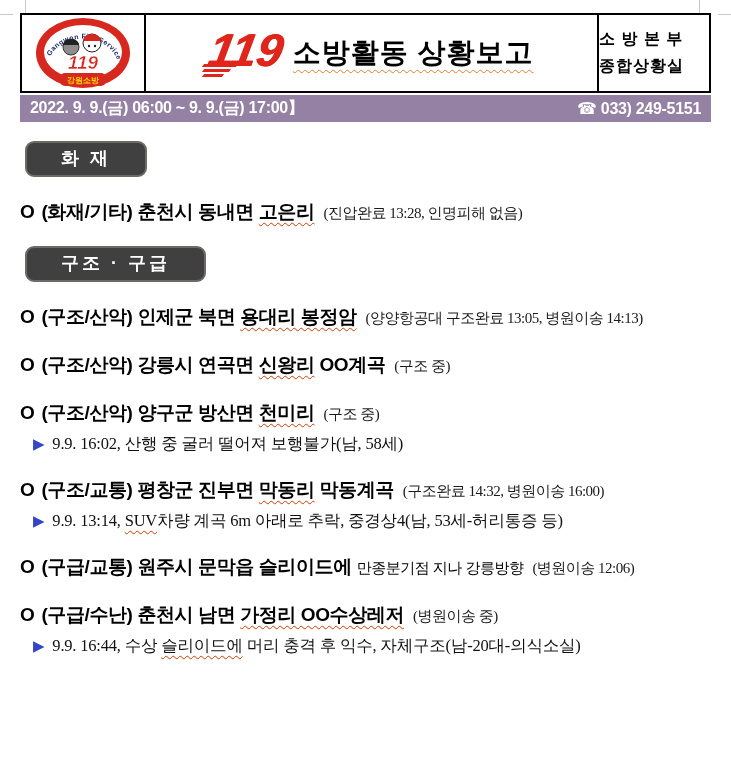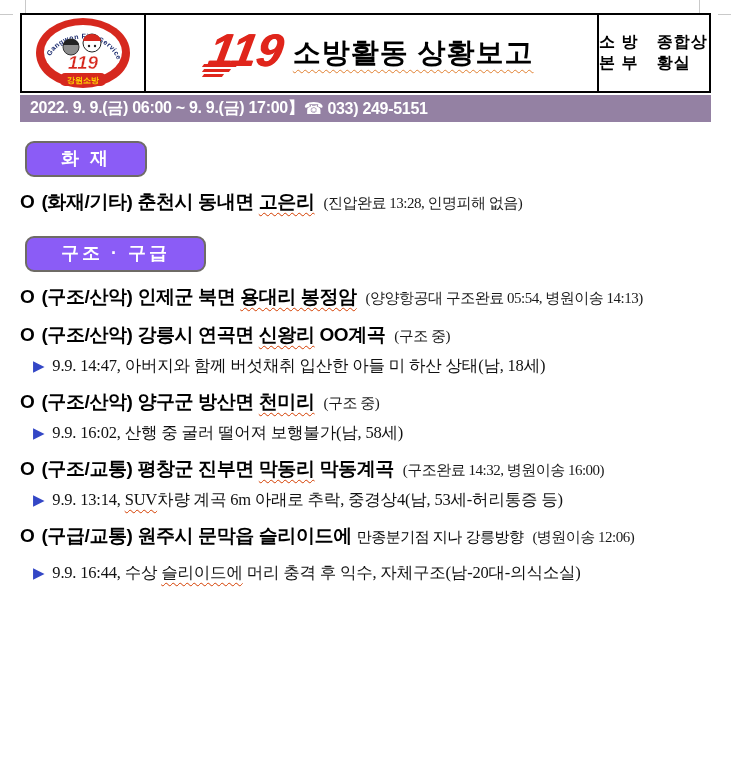--- a/index.html
+++ b/index.html
@@ -13,22 +13,22 @@
   .m-tl-h { left:0; top:14px; width:13px; height:1px; }
   .m-tr-v { left:699px; top:0; width:1px; height:13px; }
   .m-tr-h { right:0; top:14px; width:13px; height:1px; }
 
   
   .hdr { position:absolute; left:20px; top:13px; width:691px; height:80px;
          border:2px solid #000; display:flex; background:#fff; }
   .hdr-logo { width:124px; border-right:2px solid #000; display:flex;
               align-items:center; justify-content:center; }
   .hdr-title { flex:1; display:flex; align-items:center; justify-content:center; gap:10px; }
-  .hdr-office { width:112px; border-left:2px solid #000; display:flex; flex-direction:row;
-                align-items:center; justify-content:center; gap:6px;
+  .hdr-office { width:112px; border-left:2px solid #000; display:flex; flex-direction:column;
+                align-items:flex-start; justify-content:center; gap:6px;
                 font-size:16px; font-weight:600; letter-spacing:1px; }
 
   .brand { position:relative; padding-bottom:6px; }
   .brand-num { display:inline-block; font-style:italic; font-weight:900; font-size:46px;
                color:#e0251b; transform:skewX(-10deg); line-height:1;
                text-shadow:1px 0 #e0251b; }
   .speed { position:absolute; left:-6px; bottom:2px; }
   .speed i { display:block; height:3px; background:#e0251b; margin-top:2px;
              transform:skewX(-35deg); }
   .speed i:nth-child(1){ width:34px; }
@@ -36,32 +36,32 @@
   .speed i:nth-child(3){ width:20px; }
 
   .title-txt { font-size:28px; font-weight:800; letter-spacing:1px;
                text-decoration:underline; text-decoration-style:wavy;
                text-decoration-color:#e08030; text-decoration-thickness:1px;
                text-underline-offset:7px; }
 
   
   .bar { position:absolute; left:20px; top:95px; width:691px; height:27px;
          background:#9481a3; color:#fff; display:flex; align-items:center;
-         padding:0 10px; font-size:16px;
+         justify-content:space-between; padding:0 10px; font-size:16px;
          font-weight:700; letter-spacing:-0.3px; }
 
   
   .content { position:absolute; left:20px; top:122px; width:691px; }
 
-  .section-box { display:inline-block; margin:19px 0 2px 5px; background:#8b5cf6;
+  .section-box { display:inline-block; margin:19px 0 2px 5px; background:#404040;
                  border:2px solid #6e6b66; border-radius:9px; color:#fff;
                  font-size:18px; font-weight:800; letter-spacing:3px;
                  padding:3px 34px 5px; }
 
-  .item { margin-top:9px; }
+  .item { margin-top:19px; }
   .headline { line-height:27px; font-size:19px; font-weight:800; letter-spacing:-0.4px;
               white-space:nowrap; }
   .bullet { font-weight:800; font-size:19px; margin-right:7px; }
   .note { font-family:"Liberation Serif","DejaVu Serif",serif; font-weight:400;
           font-size:15px; letter-spacing:-0.5px; color:#1a1a1a; margin-left:4px; }
   .detail { margin:3px 0 0 13px; line-height:26px; white-space:nowrap;
             font-family:"Liberation Serif","DejaVu Serif",serif; font-size:16.5px;
             letter-spacing:-0.2px; color:#111; }
   .arrow { color:#3347c6; font-size:15px; margin-right:8px;
            font-family:"DejaVu Sans",sans-serif; }
@@ -135,31 +135,28 @@
       <span class="note">(진압완료 13:28, 인명피해 없음)</span>
     </div>
   </div>
 
 
   <div class="section-box">구조 · 구급</div>
 
   <div class="item">
     <div class="headline">
       <span class="bullet">O</span><span class="htext"><span>(구조/산악) 인제군 북면 </span><span class="sp">용대리 봉정암</span></span>
-      <span class="note">(양양항공대 구조완료 05:54, 병원이송 14:13)</span>
+      <span class="note">(양양항공대 구조완료 13:05, 병원이송 14:13)</span>
     </div>
   </div>
 
   <div class="item">
     <div class="headline">
       <span class="bullet">O</span><span class="htext"><span>(구조/산악) 강릉시 연곡면 </span><span class="sp">신왕리</span><span> OO계곡</span></span>
       <span class="note">(구조 중)</span>
-    </div>
-    <div class="detail">
-      <span class="arrow">▶</span><span class="dtext"><span>9.9. 14:47, 아버지와 함께 버섯채취 입산한 아들 미 하산 상태(남, 18세)</span></span>
     </div>
   </div>
 
   <div class="item">
     <div class="headline">
       <span class="bullet">O</span><span class="htext"><span>(구조/산악) 양구군 방산면 </span><span class="sp">천미리</span></span>
       <span class="note">(구조 중)</span>
     </div>
     <div class="detail">
       <span class="arrow">▶</span><span class="dtext"><span>9.9. 16:02, 산행 중 굴러 떨어져 보행불가(남, 58세)</span></span>
@@ -177,18 +174,22 @@
   </div>
 
   <div class="item">
     <div class="headline">
       <span class="bullet">O</span><span class="htext"><span>(구급/교통) 원주시 문막읍 슬리이드에 </span><span class="sb">만종분기점 지나 강릉방향</span></span>
       <span class="note">(병원이송 12:06)</span>
     </div>
   </div>
 
   <div class="item">
+    <div class="headline">
+      <span class="bullet">O</span><span class="htext"><span>(구급/수난) 춘천시 남면 </span><span class="sp">가정리 OO수상레저</span></span>
+      <span class="note">(병원이송 중)</span>
+    </div>
     <div class="detail">
       <span class="arrow">▶</span><span class="dtext"><span>9.9. 16:44, 수상 </span><span class="sp">슬리이드에</span><span> 머리 충격 후 익수, 자체구조(남-20대-의식소실)</span></span>
     </div>
   </div>
 
 </div>
 
 </body></html>

